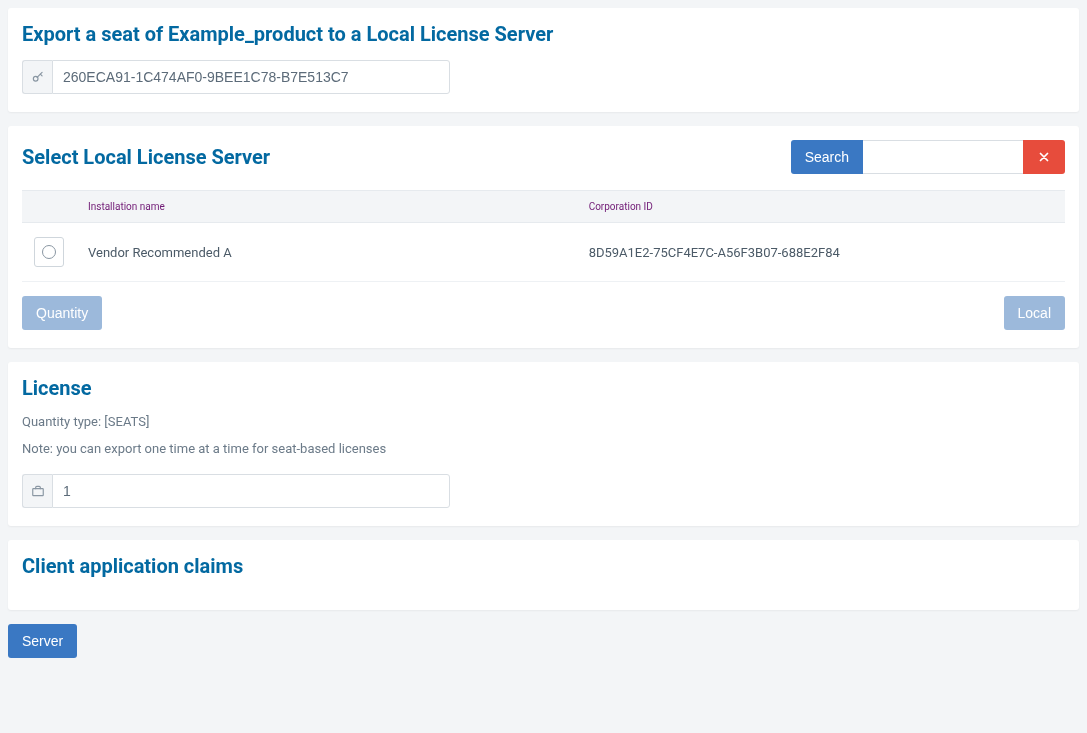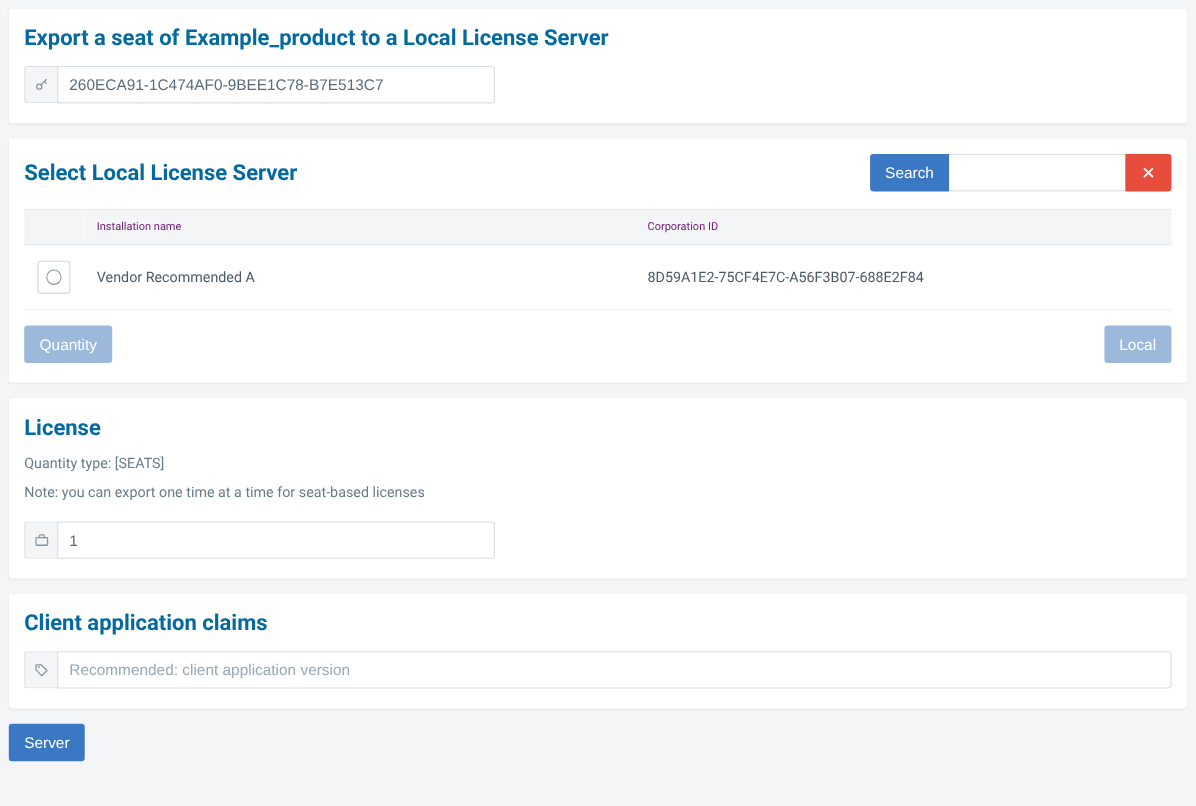--- a/index.html
+++ b/index.html
@@ -219,26 +219,17 @@
         <rect x="3" y="8" width="18" height="12" rx="1"></rect>
         <path d="M8 8V6a2 2 0 0 1 2-2h4a2 2 0 0 1 2 2v2"></path>
       </svg>
     </div>
     <input type="text" class="input-field" readonly="" value="1" style="">
   </div>
 </div>
 
 <div class="card">
   <div class="card-title">Client application claims</div>
-  <div class="input-group full">
-    <div class="input-addon">
-      <svg width="14" height="14" viewBox="0 0 24 24" fill="none" stroke="#8a97a3" stroke-width="2" stroke-linecap="round" stroke-linejoin="round">
-        <path d="M20 13l-8 8-9-9V4h8l9 9z"></path>
-        <circle cx="7.5" cy="7.5" r="1.5" fill="#8a97a3" stroke="none"></circle>
-      </svg>
-    </div>
-    <input type="text" class="input-field full" placeholder="Recommended: client application version" style="">
-  </div>
 </div>
 
 <div class="export-row">
   <button class="btn btn-primary">Server</button>
 </div>
 
 </body></html>

